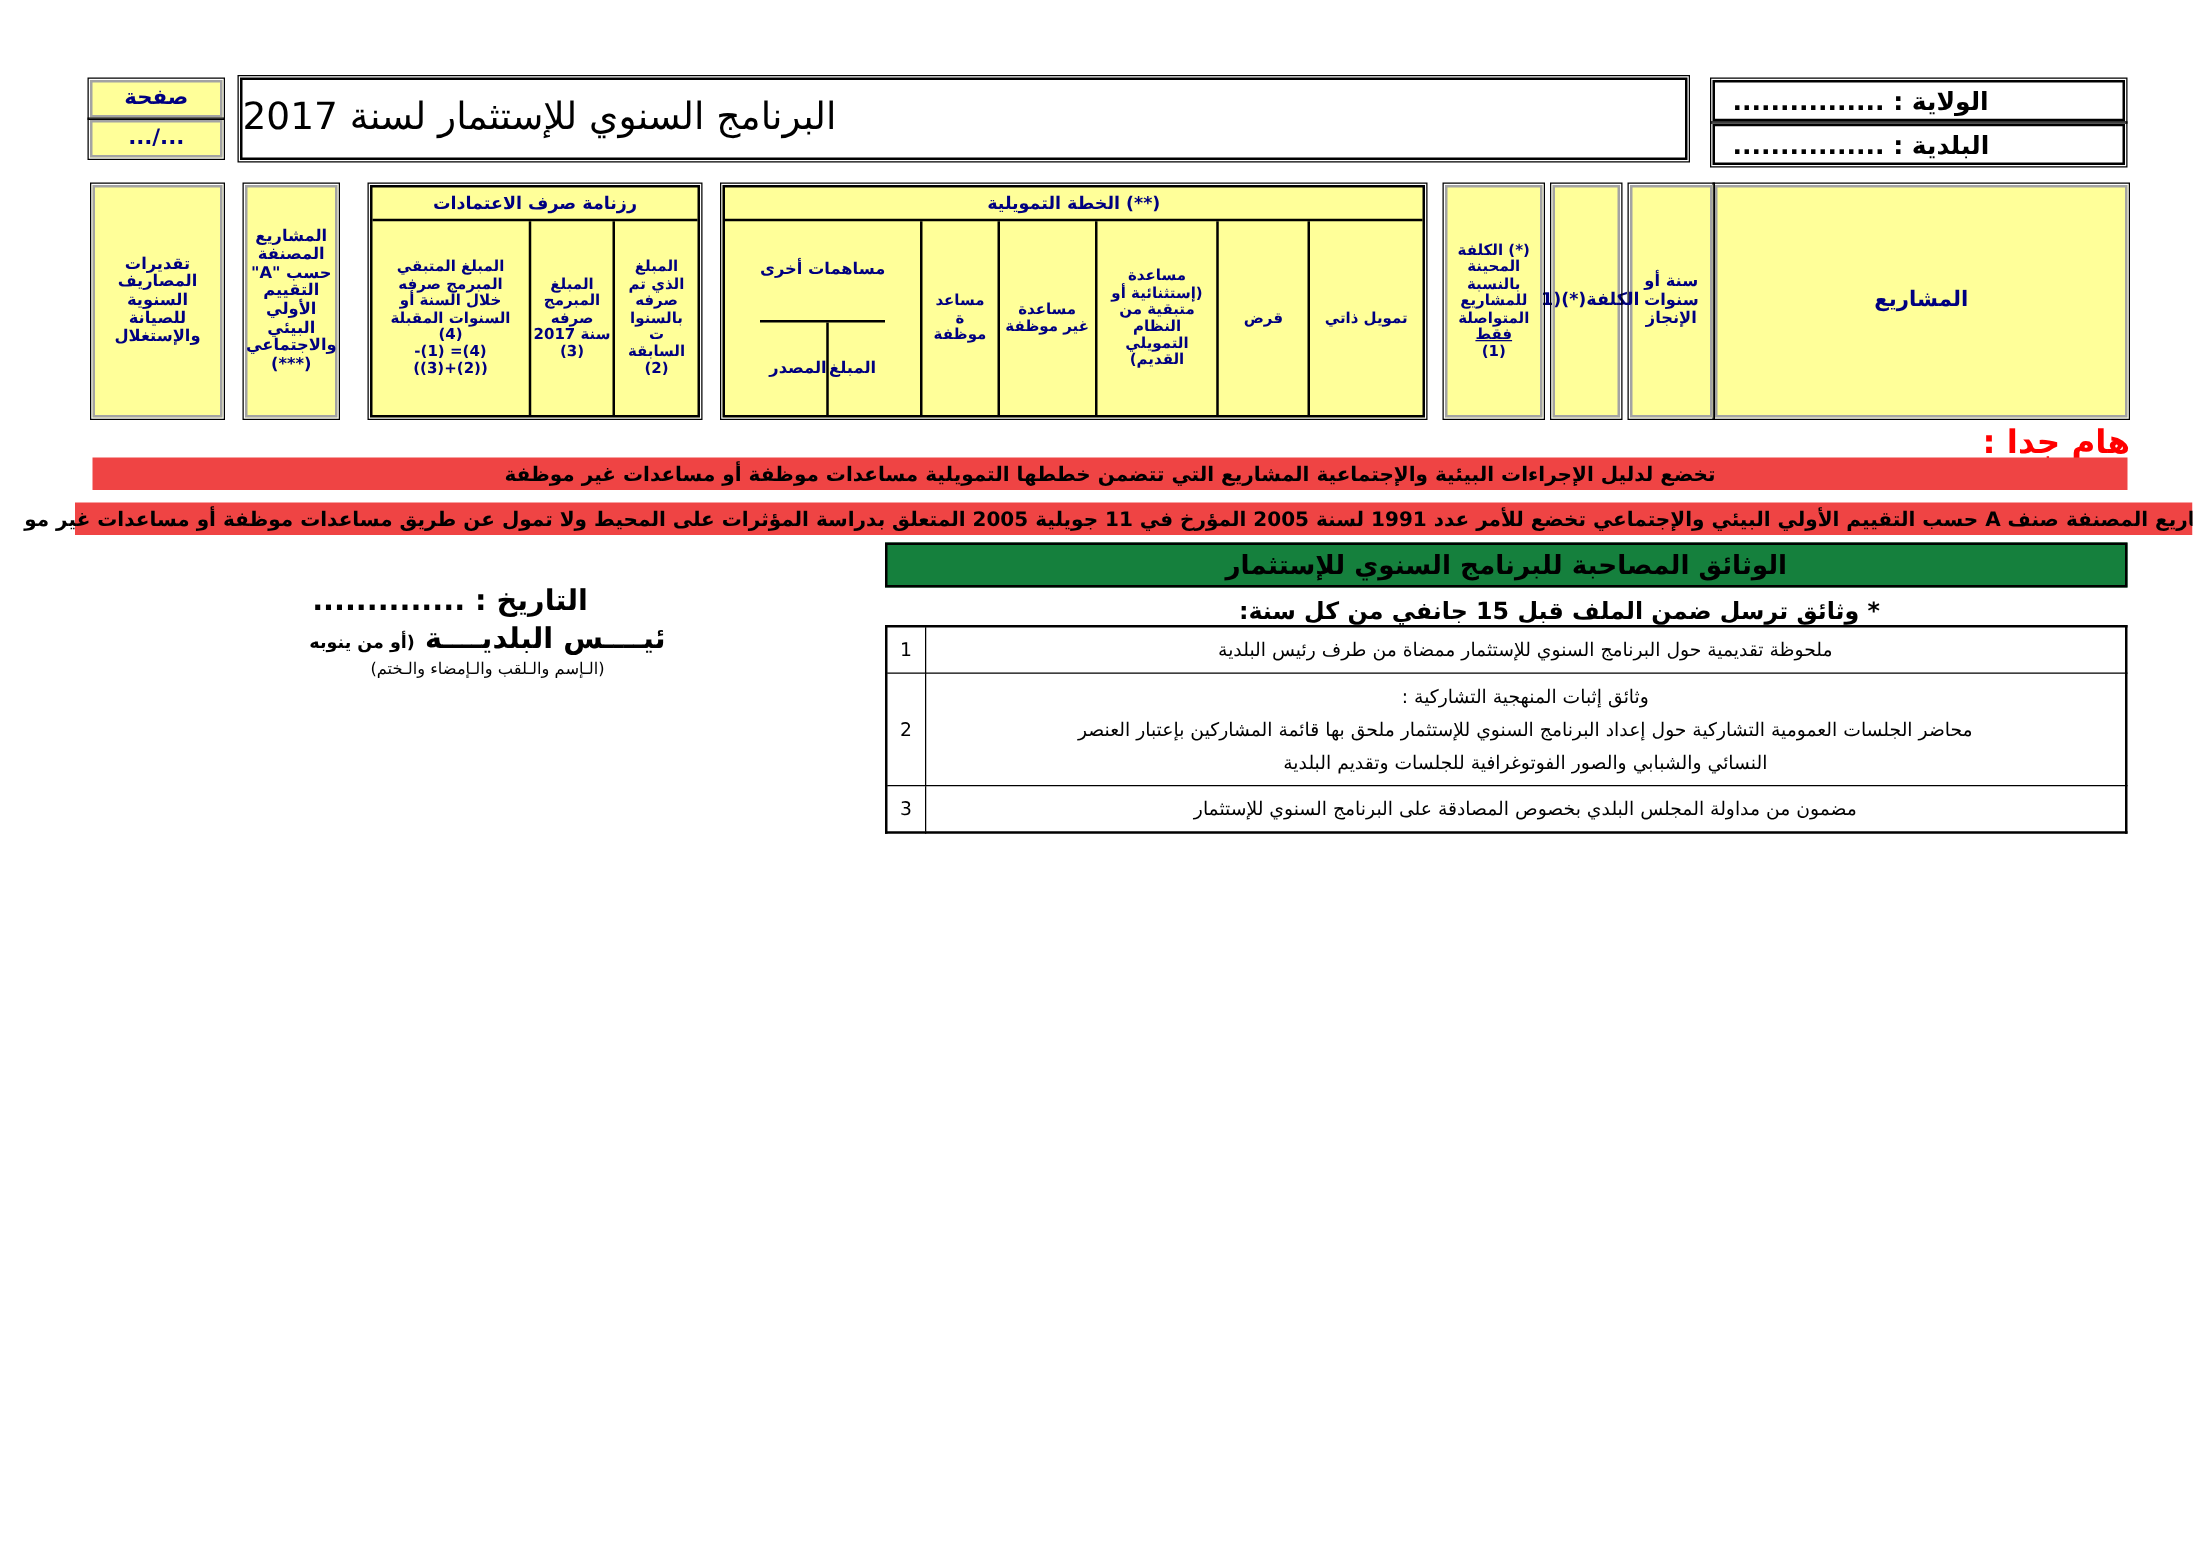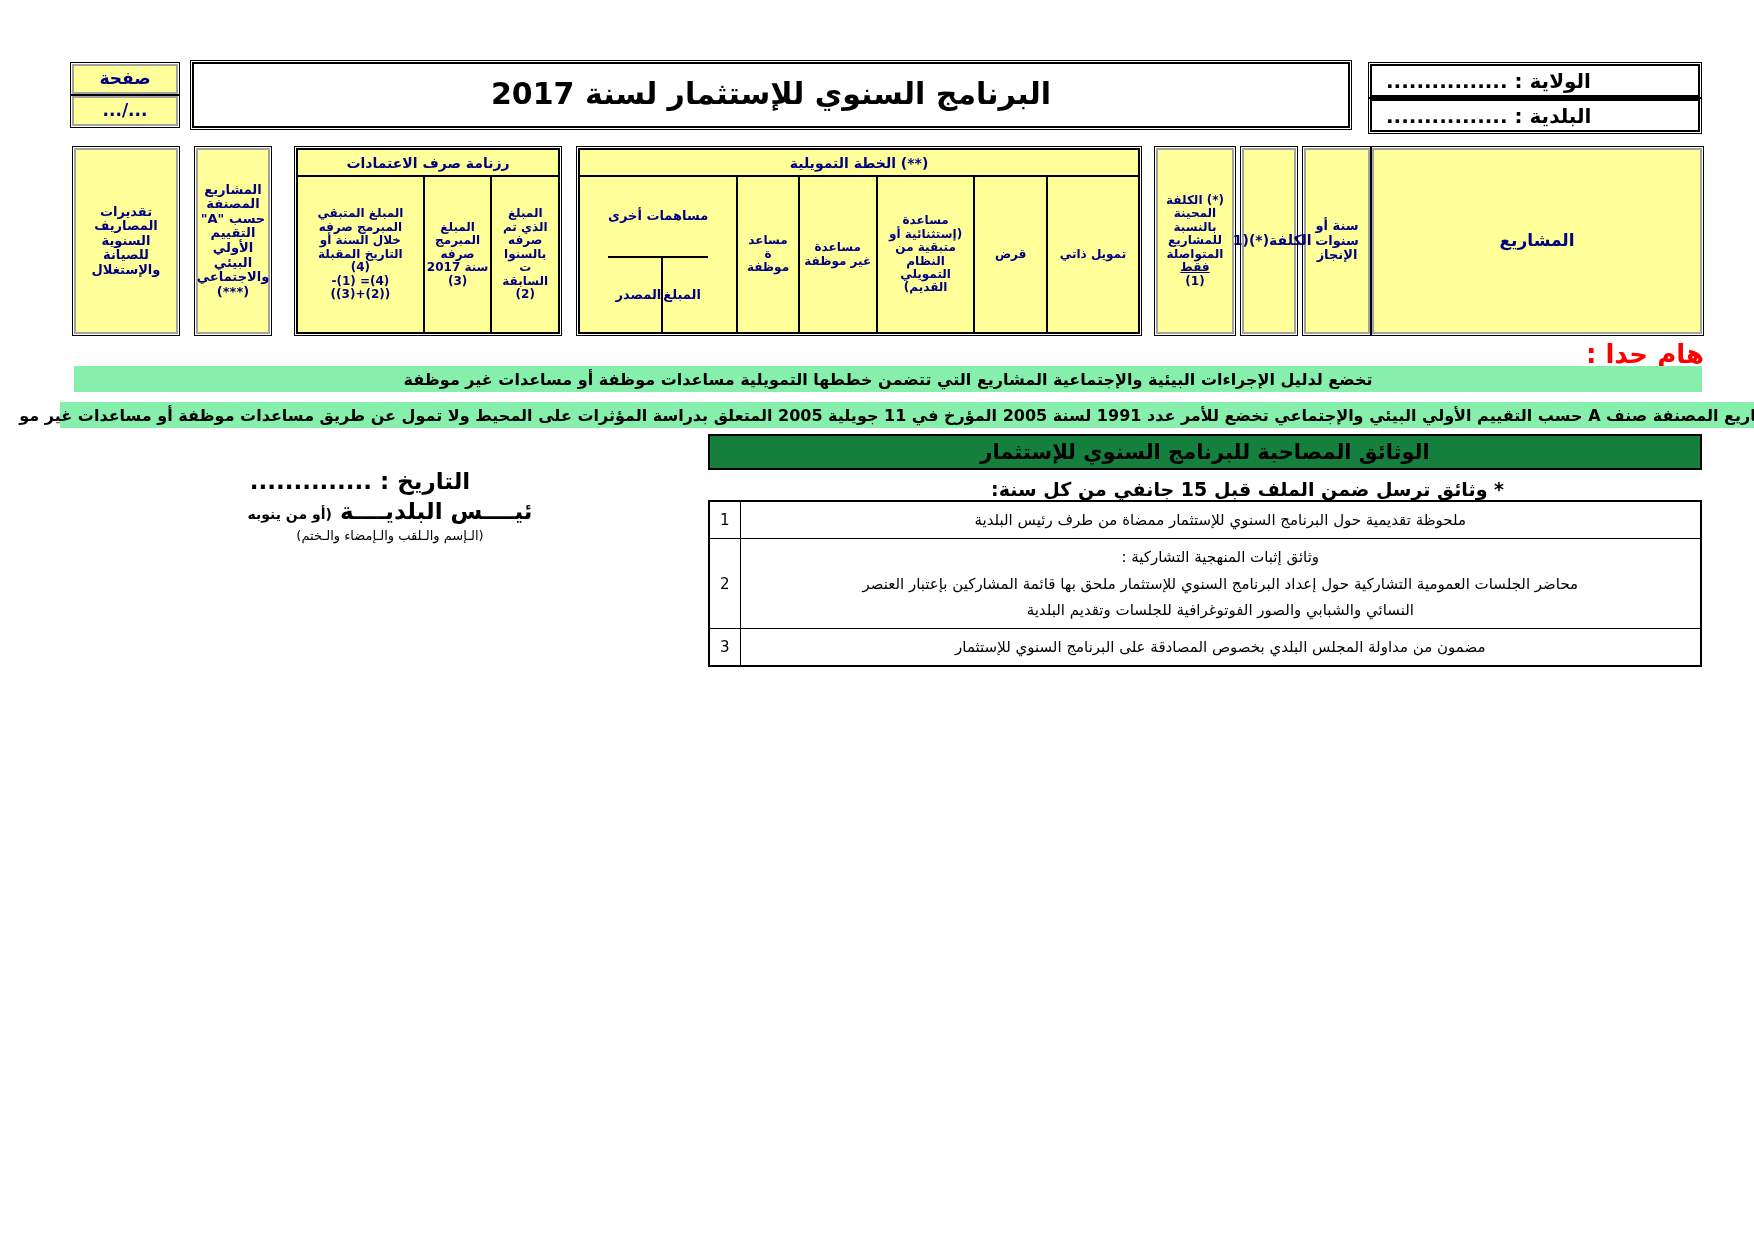--- a/index.html
+++ b/index.html
@@ -55,22 +55,22 @@
     width: 106px; height: 30px;
     font-size: 17px; justify-content: center;
   }
   .hdr-title {
     position: absolute; left: 192px; top: 62px;
     width: 1158px; height: 66px;
     background: #ffffff;
     border: 2px solid #000000;
     outline: 1px solid #000000;
     outline-offset: 1px;
-    display: flex; align-items: center; justify-content: center;
-    font-size: 30px; font-weight: bold; color: #000000;
+    display: flex; align-items: center; justify-content: flex-end;
+    font-size: 30px; font-weight: normal; color: #000000;
     padding-bottom: 4px;
   }
   .hdr-wilaya {
     position: absolute; left: 1370px; top: 64px;
     width: 330px; height: 33px;
     font-size: 20px; justify-content: flex-end; padding-left: 14px;
   }
   .hdr-baladia {
     position: absolute; left: 1370px; top: 99px;
     width: 330px; height: 33px;
@@ -133,21 +133,21 @@
   .col-years     { left: 1304px; width: 66px;  height: 186px; font-size: 13px; }
   .col-projects  { left: 1372px; width: 330px; height: 186px; font-size: 17px; }
 
   
   .important-label {
     position: absolute; right: 50px; top: 339px;
     color: #ff0000; font-size: 26px; font-weight: bold;
   }
   .green-line {
     position: absolute;
-    background: #86efac;
+    background: #ef4444;
     color: #000000;
     font-weight: bold;
     display: flex; align-items: center;
     white-space: nowrap;
   }
   .green-1 {
     left: 74px; top: 366px; width: 1628px; height: 26px;
     justify-content: center; font-size: 16px;
   }
   .green-2 {
@@ -311,21 +311,21 @@
         <span>المبلغ</span>
         <span>المبرمج</span>
         <span>صرفه</span>
         <span>سنة 2017</span>
         <span>(3)</span>
       </div>
       <div class="sub stack" style="flex:1 1 auto;">
         <span>المبلغ المتبقي</span>
         <span>المبرمج صرفه</span>
         <span>خلال السنة أو</span>
-        <span>التاريخ المقبلة</span>
+        <span>السنوات المقبلة</span>
         <span>(4)</span>
         <span>(4)= (1)-</span>
         <span>((2)+(3))</span>
       </div>
     </div>
   </div>
 
   <div class="ybox band col-classA" style="position:absolute;">
     <span>المشاريع المصنفة حسب "A" التقييم الأولي البيئي والاجتماعي (***)</span>
   </div>

